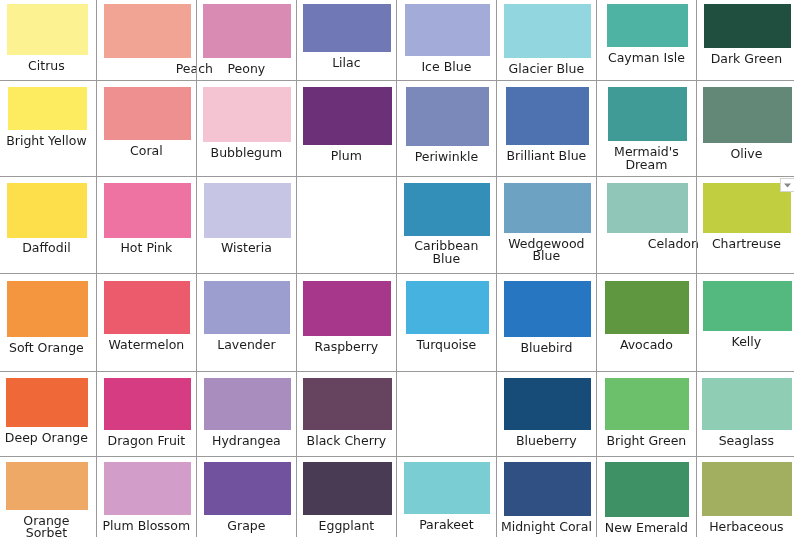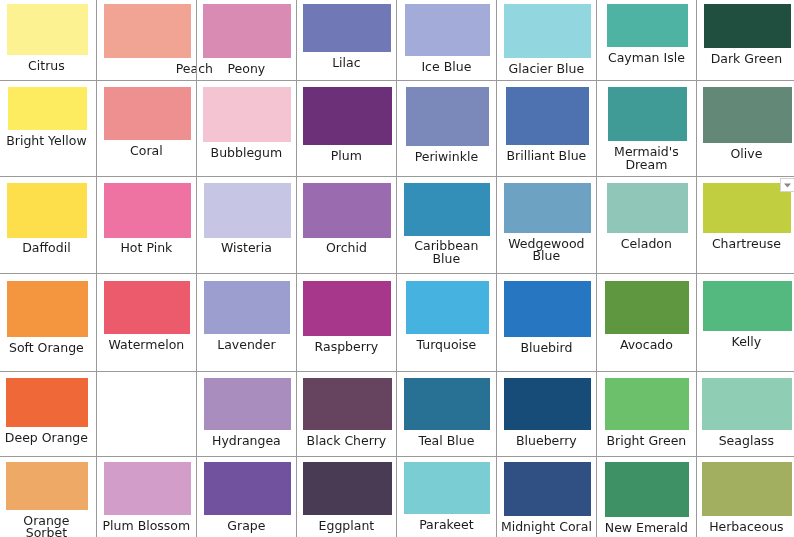--- a/index.html
+++ b/index.html
@@ -91,37 +91,33 @@
       <div class="lbl" style="position: absolute; left: 0px; width: 100px; top: 65.9px;">Daffodil</div>
     </div>
     <div class="cell" style="left: 96.4px; top: 176.4px; width: 100px; height: 96.5px;">
       <div class="sw" style="position: absolute; width: 86.5px; height: 54.5px; background: rgb(239, 115, 162); left: 7.75px; top: 6.8px;"></div>
       <div class="lbl" style="position: absolute; left: 0px; width: 100px; top: 65.9px;">Hot Pink</div>
     </div>
     <div class="cell" style="left: 196.4px; top: 176.4px; width: 100px; height: 96.5px;">
       <div class="sw" style="position: absolute; width: 87px; height: 54.5px; background: rgb(198, 198, 228); left: 7.5px; top: 6.8px;"></div>
       <div class="lbl" style="position: absolute; left: 0px; width: 100px; top: 65.9px;">Wisteria</div>
     </div>
-    <div class="cell" style="left: 296.4px; top: 176.4px; width: 100px; height: 96.5px;">
-      <div class="sw" style="position: absolute; width: 88px; height: 54.5px; background: rgb(154, 108, 175); left: 7px; top: 6.8px;"></div>
-      <div class="lbl" style="position: absolute; left: 0px; width: 100px; top: 65.9px;">Orchid</div>
-    </div>
     <div class="cell" style="left: 396.4px; top: 176.4px; width: 100px; height: 96.5px;">
       <div class="sw" style="position: absolute; width: 86px; height: 52.5px; background: rgb(51, 143, 183); left: 8px; top: 6.8px;"></div>
       <div class="lbl" style="position: absolute; left: 0px; width: 100px; top: 63.9px;">Caribbean
 Blue</div>
     </div>
     <div class="cell" style="left: 496.4px; top: 176.4px; width: 100px; height: 96.5px;">
       <div class="sw" style="position: absolute; width: 86.5px; height: 50px; background: rgb(110, 162, 195); left: 7.75px; top: 6.8px;"></div>
       <div class="lbl" style="position: absolute; left: 0px; width: 100px; top: 61.4px;">Wedgewood
 Blue</div>
     </div>
     <div class="cell" style="left: 596.4px; top: 176.4px; width: 100px; height: 96.5px;">
       <div class="sw" style="position: absolute; width: 81px; height: 50px; background: rgb(143, 198, 183); left: 10.5px; top: 6.8px;"></div>
-      <div class="lbl" style="position: absolute; left: 0px; width: 100px; top: 61.4px;">Celadon</div>
+      <div class="lbl" style="position: absolute; left: 0px; width: 100px; top: 61.4px; padding-left: 27px;">Celadon</div>
     </div>
     <div class="cell" style="left: 696.4px; top: 176.4px; width: 100px; height: 96.5px;">
       <div class="sw" style="position: absolute; width: 88px; height: 50px; background: rgb(192, 206, 64); left: 7px; top: 6.8px;"></div>
       <div class="lbl" style="position: absolute; left: 0px; width: 100px; top: 61.4px;">Chartreuse</div>
     </div>
     <div class="cell" style="left: -3.6px; top: 272.9px; width: 100px; height: 98.5px;">
       <div class="sw" style="position: absolute; width: 81px; height: 56px; background: rgb(243, 150, 63); left: 10.5px; top: 8.1px;"></div>
       <div class="lbl" style="position: absolute; left: 0px; width: 100px; top: 68.7px;">Soft Orange</div>
     </div>
     <div class="cell" style="left: 96.4px; top: 272.9px; width: 100px; height: 98.5px;">
@@ -149,31 +145,31 @@
       <div class="lbl" style="position: absolute; left: 0px; width: 100px; top: 65.7px;">Avocado</div>
     </div>
     <div class="cell" style="left: 696.4px; top: 272.9px; width: 100px; height: 98.5px;">
       <div class="sw" style="position: absolute; width: 89px; height: 50px; background: rgb(83, 185, 127); left: 6.5px; top: 8.1px;"></div>
       <div class="lbl" style="position: absolute; left: 0px; width: 100px; top: 62.7px;">Kelly</div>
     </div>
     <div class="cell" style="left: -3.6px; top: 371.4px; width: 100px; height: 84.5px;">
       <div class="sw" style="position: absolute; width: 82px; height: 49.5px; background: rgb(238, 105, 55); left: 10px; top: 6.6px;"></div>
       <div class="lbl" style="position: absolute; left: 0px; width: 100px; top: 60.7px;">Deep Orange</div>
     </div>
+    <div class="cell" style="left: 96.4px; top: 371.4px; width: 100px; height: 84.5px;">
+      <div class="sw" style="position: absolute; width: 87px; height: 52px; background: rgb(214, 60, 130); left: 7.5px; top: 6.6px;"></div>
+      <div class="lbl" style="position: absolute; left: 0px; width: 100px; top: 63.2px;">Dragon Fruit</div>
+    </div>
     <div class="cell" style="left: 196.4px; top: 371.4px; width: 100px; height: 84.5px;">
       <div class="sw" style="position: absolute; width: 87px; height: 52px; background: rgb(169, 141, 190); left: 7.5px; top: 6.6px;"></div>
       <div class="lbl" style="position: absolute; left: 0px; width: 100px; top: 63.2px;">Hydrangea</div>
     </div>
     <div class="cell" style="left: 296.4px; top: 371.4px; width: 100px; height: 84.5px;">
       <div class="sw" style="position: absolute; width: 89px; height: 52px; background: rgb(102, 67, 94); left: 6.5px; top: 6.6px;"></div>
       <div class="lbl" style="position: absolute; left: 0px; width: 100px; top: 63.2px;">Black Cherry</div>
-    </div>
-    <div class="cell" style="left: 396.4px; top: 371.4px; width: 100px; height: 84.5px;">
-      <div class="sw" style="position: absolute; width: 86px; height: 52px; background: rgb(40, 113, 148); left: 8px; top: 6.6px;"></div>
-      <div class="lbl" style="position: absolute; left: 0px; width: 100px; top: 63.2px;">Teal Blue</div>
     </div>
     <div class="cell" style="left: 496.4px; top: 371.4px; width: 100px; height: 84.5px;">
       <div class="sw" style="position: absolute; width: 86.5px; height: 52px; background: rgb(23, 76, 120); left: 7.75px; top: 6.6px;"></div>
       <div class="lbl" style="position: absolute; left: 0px; width: 100px; top: 63.2px;">Blueberry</div>
     </div>
     <div class="cell" style="left: 596.4px; top: 371.4px; width: 100px; height: 84.5px;">
       <div class="sw" style="position: absolute; width: 84px; height: 52px; background: rgb(108, 191, 107); left: 9px; top: 6.6px;"></div>
       <div class="lbl" style="position: absolute; left: 0px; width: 100px; top: 63.2px;">Bright Green</div>
     </div>
     <div class="cell" style="left: 696.4px; top: 371.4px; width: 100px; height: 84.5px;">

